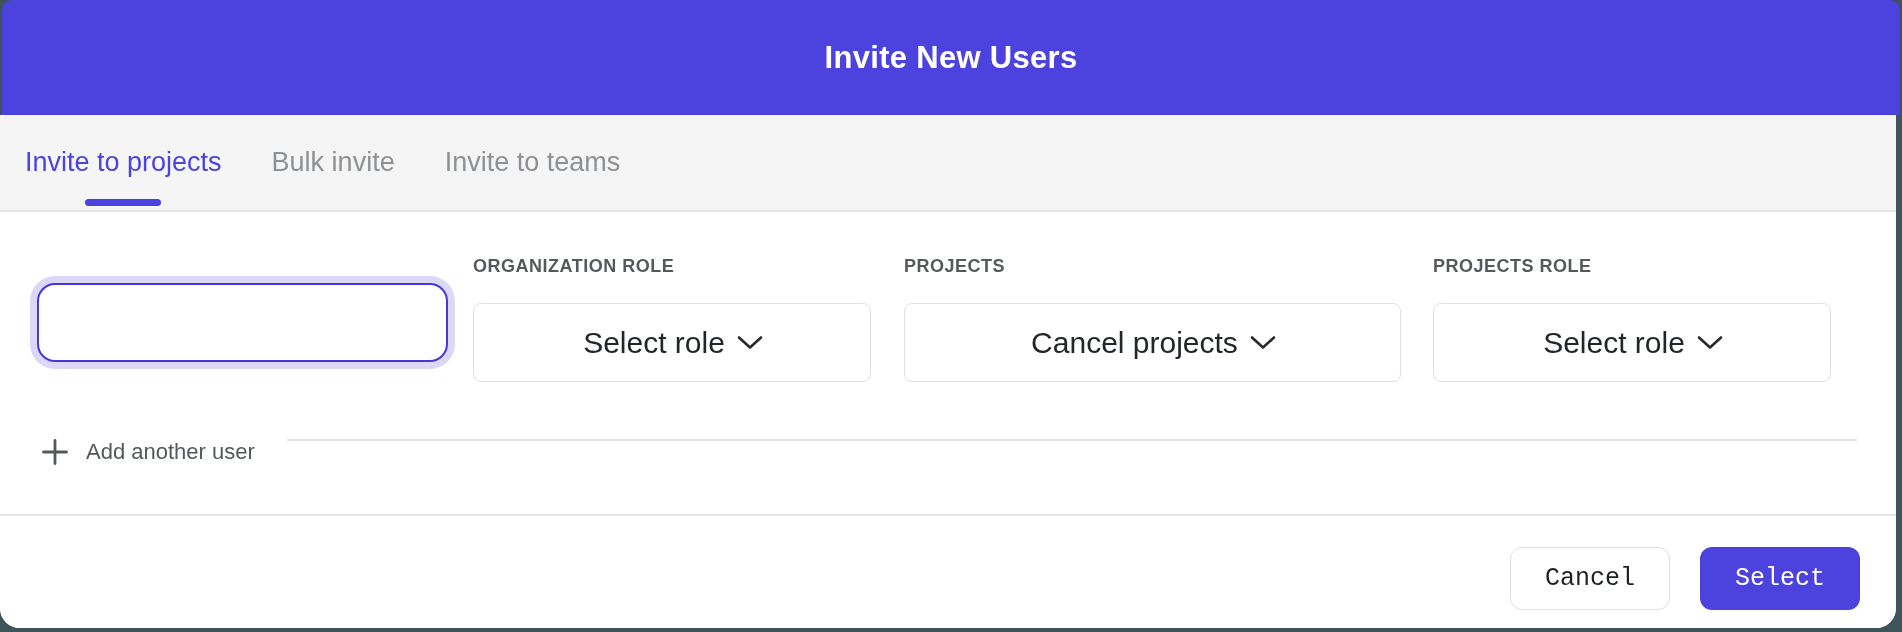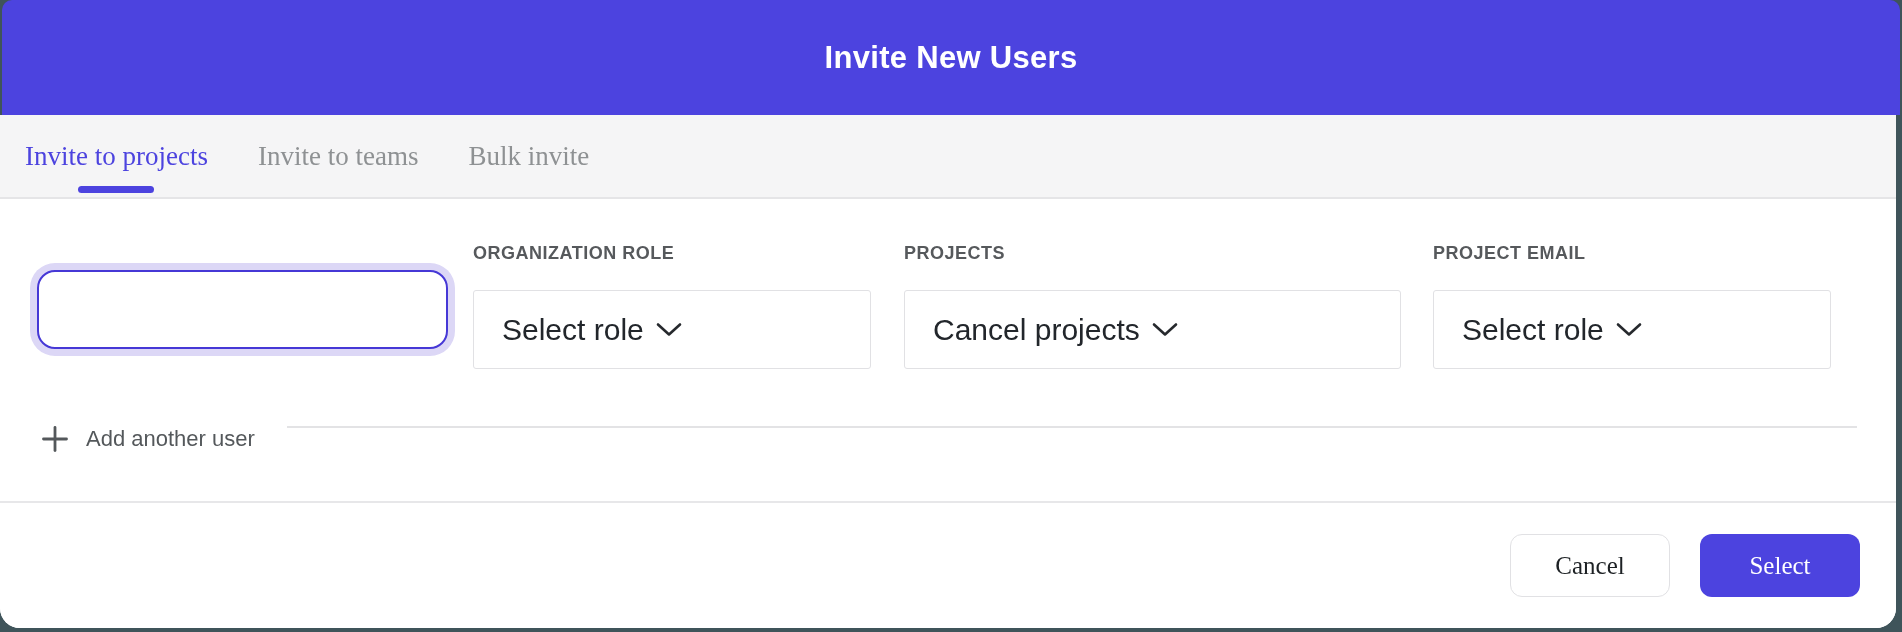--- a/index.html
+++ b/index.html
@@ -33,29 +33,28 @@
   .panel {
     position: absolute;
     left: 0; top: 115px;
     width: 1896px; height: 513px;
     background: #ffffff;
     border-radius: 0 0 20px 20px;
     overflow: hidden;
   }
   
   .tabbar {
-    height: 84px;
+    height: 97px;
     box-sizing: border-box;
     background: #F5F5F6;
     border-bottom: 2px solid #E5E5E7;
     display: flex;
     align-items: stretch;
     padding-left: 25px;
     gap: 50px;
-    font-family: Liberation Serif, serif;
   }
   .tab {
     position: relative;
     display: flex; align-items: center;
     font-size: 27px;
     color: var(--tab-inactive, #8E9193);
     cursor: pointer;
     white-space: nowrap;
   }
   .tab.active { color: var(--primary, #4C43DF); }
@@ -103,25 +102,25 @@
     font-family: inherit;
     font-size: 30px;
     color: #22262B;
     padding: 0 24px;
   }
   .select-box {
     margin-top: 27px;
     height: 79px;
     box-sizing: border-box;
     border: 1.5px solid #E1E1E4;
-    border-radius: 3px;
+    border-radius: 8px;
     background: #ffffff;
     display: flex;
     align-items: center;
-    justify-content: flex-start;
+    justify-content: center;
     padding: 0 26px 0 28px;
     cursor: pointer;
   }
   .select-value {
     font-size: 30px;
     font-weight: 500;
     color: #22262B;
     white-space: nowrap;
   }
   .chevron { flex: none; margin-left: 12px; }
@@ -156,21 +155,21 @@
     justify-content: flex-end;
     gap: 30px;
     padding-right: 36px;
   }
   .btn {
     height: 63px;
     width: 160px;
     box-sizing: border-box;
     border-radius: 12px;
     display: flex; align-items: center; justify-content: center;
-    font-family: Liberation Serif, serif;
+    font-family: Liberation Mono, monospace;
     font-size: 25px;
     font-weight: 500;
     cursor: pointer;
     text-align: center;
   }
   .btn-cancel {
     background: #ffffff;
     border: 1.5px solid #E1E1E4;
     color: #1D2124;
   }
@@ -190,24 +189,24 @@
   </div>
 
   <div class="panel">
 
     <div class="tabbar">
       <div class="tab active">
         <span>Invite to projects</span>
         <div class="tab-indicator"></div>
       </div>
       <div class="tab">
+        <span>Bulk invite</span>
+      </div>
+      <div class="tab">
         <span>Invite to teams</span>
-      </div>
-      <div class="tab">
-        <span>Bulk invite</span>
       </div>
     </div>
 
     <div class="content">
       <div class="fields-row">
 
         <div class="field-group fg-email">
           <input class="email-input" type="text" value="" style="">
         </div>
 
@@ -225,21 +224,21 @@
           <div class="field-label">PROJECTS</div>
           <div class="select-box">
             <span class="select-value">Cancel projects</span>
             <svg class="chevron" width="26" height="15" viewBox="0 0 26 15">
               <polyline points="2,2.5 13,12.5 24,2.5" fill="none" stroke="#26292D" stroke-width="2.6" stroke-linecap="round" stroke-linejoin="round"></polyline>
             </svg>
           </div>
         </div>
 
         <div class="field-group fg-prole">
-          <div class="field-label">PROJECT EMAIL</div>
+          <div class="field-label">PROJECTS ROLE</div>
           <div class="select-box">
             <span class="select-value">Select role</span>
             <svg class="chevron" width="26" height="15" viewBox="0 0 26 15">
               <polyline points="2,2.5 13,12.5 24,2.5" fill="none" stroke="#26292D" stroke-width="2.6" stroke-linecap="round" stroke-linejoin="round"></polyline>
             </svg>
           </div>
         </div>
 
       </div>
 

